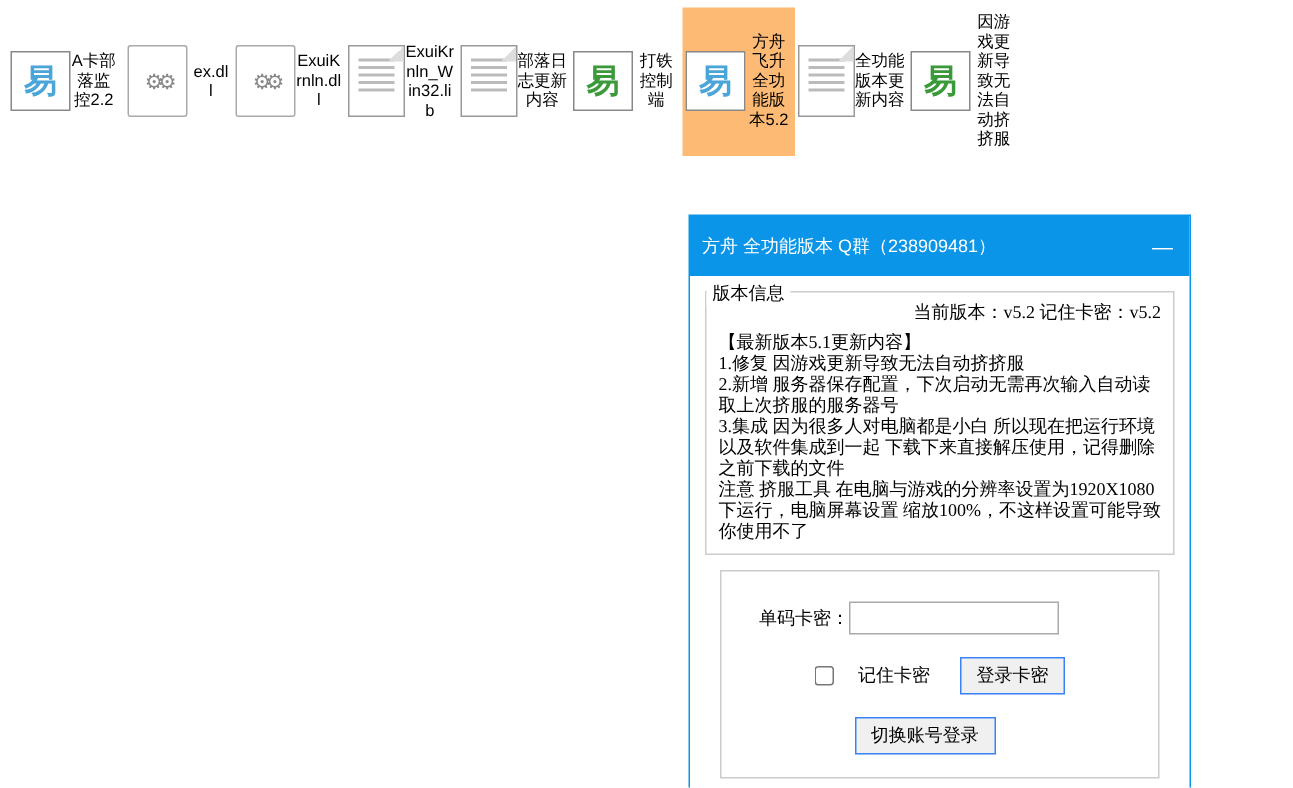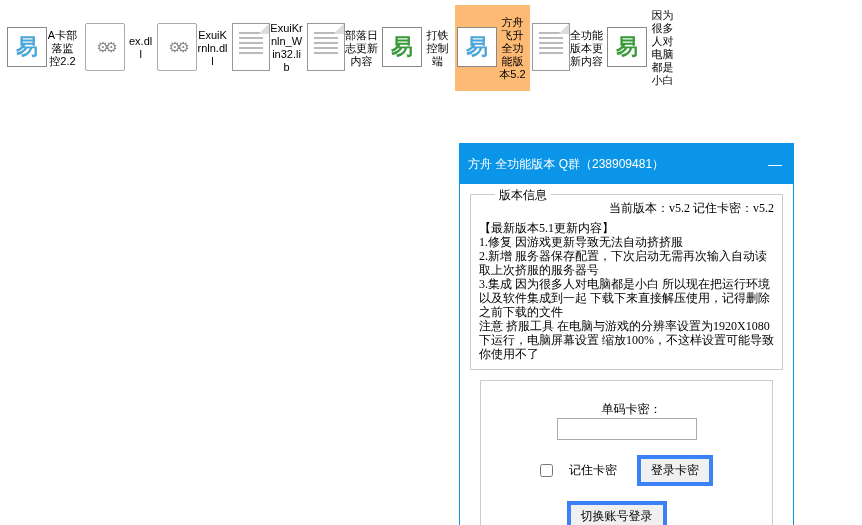--- a/index.html
+++ b/index.html
@@ -21,31 +21,31 @@
     .icon-txt { width: 38px; height: 48px; background: #fff; border: 1px solid #999; position: relative; }
     .icon-txt::before { content: ""; position: absolute; top: 8px; left: 6px; right: 6px; height: 2px; background: #bbb; box-shadow: 0 5px 0 #bbb, 0 10px 0 #bbb, 0 15px 0 #bbb, 0 20px 0 #bbb; }
     .icon-txt::after { content: ""; position: absolute; top: 0; right: 0; width: 10px; height: 10px; background: linear-gradient(135deg, transparent 50%, #ddd 50%); }
     
     .dialog { position: absolute; left: 459px; top: 143px; width: 335px; background: #fff; border: 1px solid #0b95e8; }
     .titlebar { background: #0b95e8; height: 40px; display: flex; align-items: center; padding: 0 8px; color: #fff; font-size: 12px; }
     .titlebar .title-text { flex: 1; }
     .titlebar .min-btn { width: 20px; text-align: center; cursor: pointer; font-size: 14px; }
     
     .version-group { border: 1px solid #ccc; padding: 5px 8px 8px 8px; position: relative; }
-    .version-group .legend { position: absolute; top: -8px; left: 24px; background: #fff; padding: 0 4px; font-size: 12px; }
+    .version-group .legend { position: absolute; top: -8px; left: 0; background: #fff; padding: 0 4px; font-size: 12px; }
     .version-row { text-align: right; font-size: 12px; margin-bottom: 4px; font-family: "SimSun"; }
     .version-content { font-size: 12px; line-height: 14px; font-family: "SimSun"; white-space: pre-wrap; word-break: break-all; }
     
     .login-group { border: 1px solid #ccc; margin: 10px; padding: 20px 15px 15px 15px; }
-    .form-row { display: flex; align-items: center; margin-bottom: 15px; flex-direction: column; }
+    .form-row { display: flex; align-items: center; margin-bottom: 15px; }
     .form-label { width: 70px; text-align: right; font-size: 12px; }
     .form-input { width: 140px; height: 22px; border: 1px solid #aaa; padding: 0 4px; }
     .check-row { display: flex; align-items: center; justify-content: center; gap: 20px; margin-bottom: 15px; }
     .checkbox-wrap { display: flex; align-items: center; gap: 16px; }
-    .btn { background: #f0f0f0; border: 4px solid #3b82f6; padding: 3px 10px; font-size: 12px; cursor: pointer; font-family: inherit; }
+    .btn { background: #f0f0f0; border: 1px solid #3b82f6; padding: 3px 10px; font-size: 12px; cursor: pointer; font-family: inherit; }
     .switch-row { display: flex; justify-content: center; padding-right: 20px; }
     
     .dialog-body { font-family: "SimSun"; padding: 10px; }
   </style>
 </head>
 <body>
 
 <div class="desktop">
   <div class="file-icon">
     <div class="icon-box">
@@ -92,21 +92,21 @@
   <div class="file-icon">
     <div class="icon-box">
         <div class="icon-txt"></div>
       </div>
     <div class="label">全功能版本更新内容</div>
   </div>
   <div class="file-icon">
     <div class="icon-box">
         <div class="icon-yi green"></div>
       </div>
-    <div class="label">因为很多人对电脑都是小白</div>
+    <div class="label">因游戏更新导致无法自动挤挤服</div>
   </div>
 </div>
 
 <div class="dialog">
   <div class="titlebar">
     <span class="title-text">方舟  全功能版本  Q群（238909481）</span>
     <span class="min-btn">—</span>
   </div>
   <div class="dialog-body">
     <div class="version-group">

